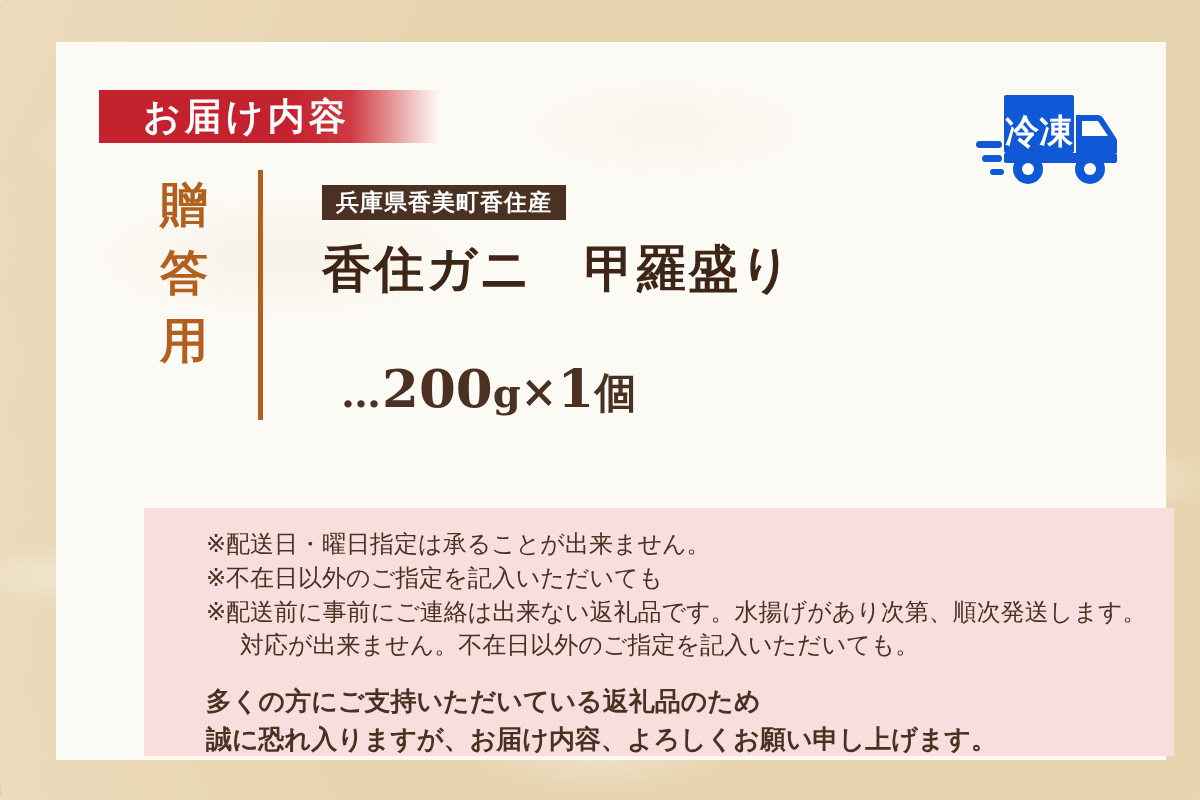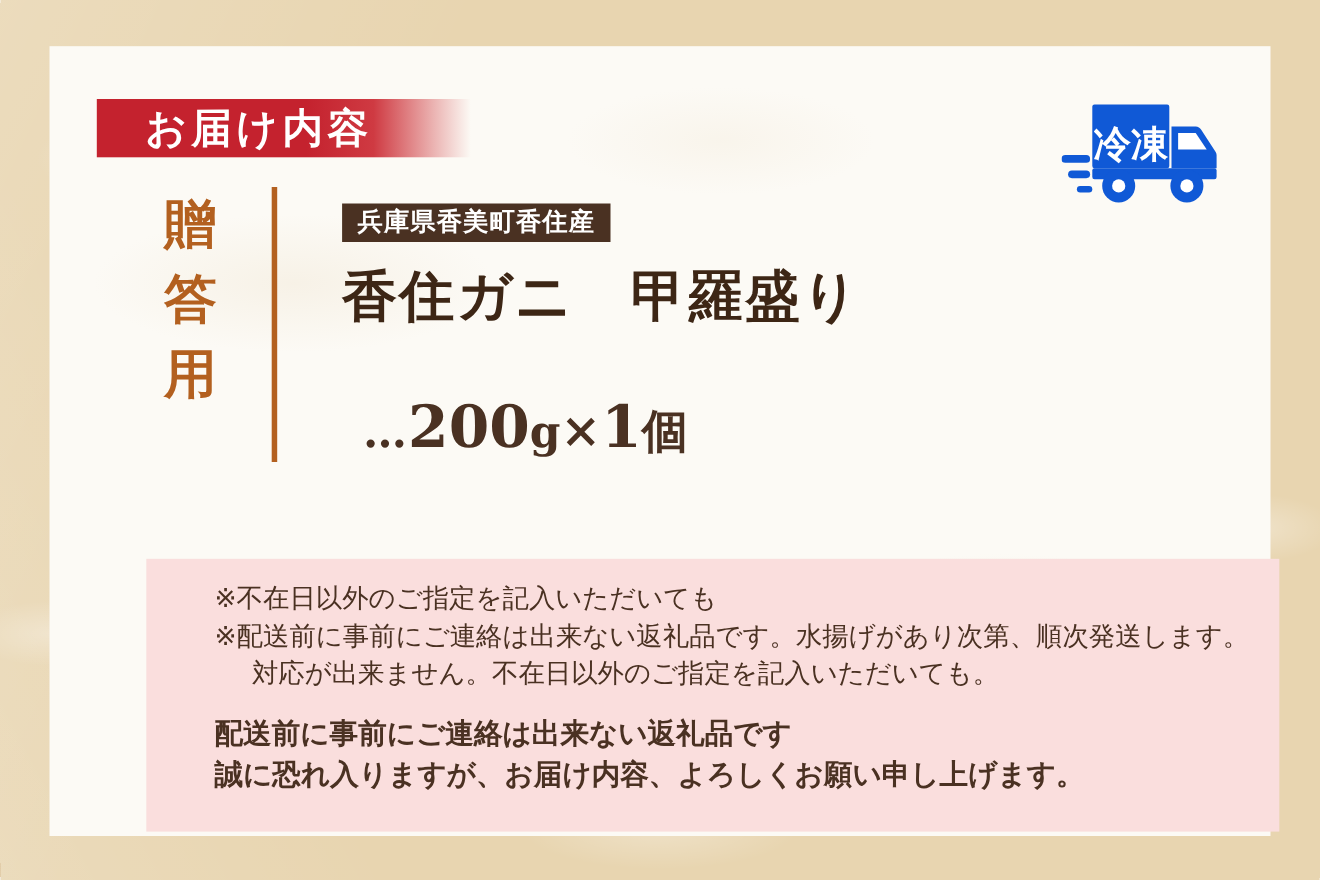--- a/index.html
+++ b/index.html
@@ -40,21 +40,21 @@
       linear-gradient(72deg,  rgba(255,255,255,0.55) 0 1.2px, rgba(255,255,255,0) 1.2px 140px),
       linear-gradient(104deg, rgba(255,255,255,0.42) 0 1px,   rgba(255,255,255,0) 1px 190px),
       linear-gradient(-68deg, rgba(255,255,255,0.38) 0 1px,   rgba(255,255,255,0) 1px 230px),
       linear-gradient(88deg,  rgba(205,172,126,0.30) 0 1px,   rgba(205,172,126,0) 1px 170px);
     pointer-events: none;
   }
 
   
   .panel {
     position: absolute;
-    left: 45px;
+    left: 56px;
     top: 42px;
     width: 1110px;
     height: 718px;
     background-color: #fcfaf5;
     background-image:
       radial-gradient(ellipse 260px 90px at 20% 30%, rgba(246,240,228,0.85) 0%, rgba(246,240,228,0) 70%),
       radial-gradient(ellipse 230px 80px at 78% 72%, rgba(246,240,228,0.8) 0%, rgba(246,240,228,0) 70%),
       radial-gradient(ellipse 200px 70px at 55% 12%, rgba(248,243,233,0.8) 0%, rgba(248,243,233,0) 70%);
   }
 
@@ -236,24 +236,25 @@
 
     <div class="origin-badge">兵庫県香美町香住産</div>
 
     <div class="product-title">香住ガニ　甲羅盛り</div>
 
     <div class="product-amount">
       <span class="dots">…</span><span class="weight">200</span><span class="unit-g">g</span><span class="times">×</span><span class="qty">1</span><span class="ko">個</span>
     </div>
 
     <div class="notice-box">
+      <div class="notice-line">※配送日・曜日指定は承ることが出来ません。</div>
       <div class="notice-line">※不在日以外のご指定を記入いただいても</div>
       <div class="notice-line">※配送前に事前にご連絡は出来ない返礼品です。水揚げがあり次第、順次発送します。</div>
       <div class="notice-line indented">対応が出来ません。不在日以外のご指定を記入いただいても。</div>
 
       <div class="notice-closing">
-        <div>配送前に事前にご連絡は出来ない返礼品です</div>
+        <div>多くの方にご支持いただいている返礼品のため</div>
         <div>誠に恐れ入りますが、お届け内容、よろしくお願い申し上げます。</div>
       </div>
     </div>
 
   </div>
 </div>
 
 </body></html>

